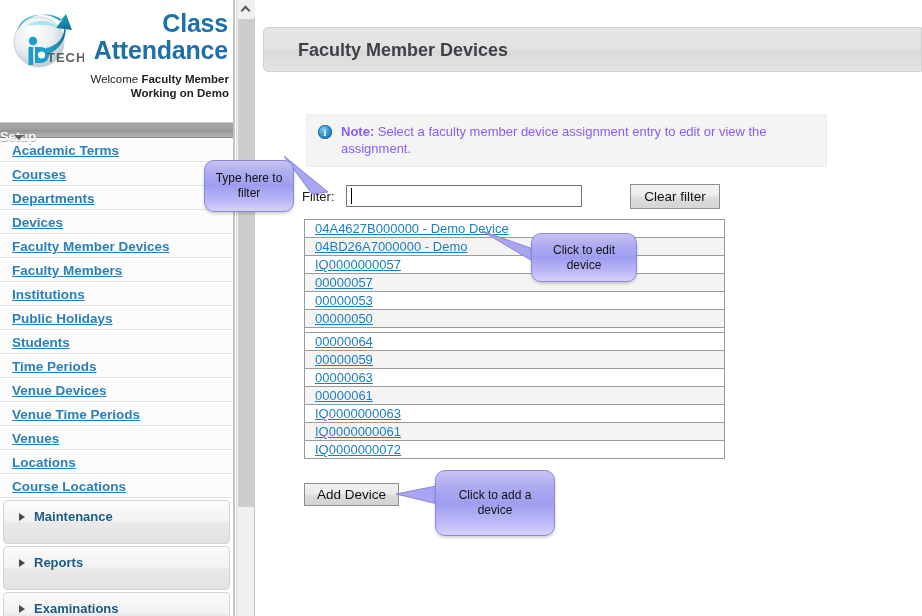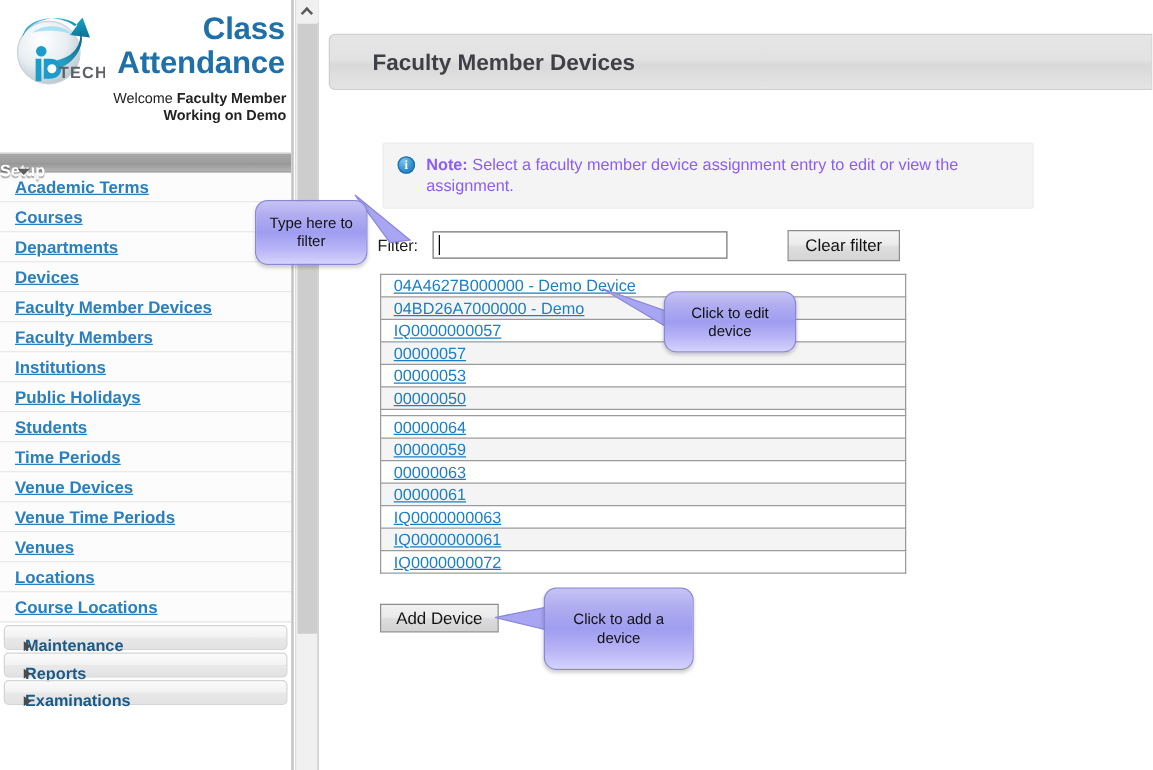--- a/index.html
+++ b/index.html
@@ -80,30 +80,30 @@
     position: absolute;
     left: 14px; top: 12px;
     width: 0; height: 0;
     border-left: 5px solid transparent;
     border-right: 5px solid transparent;
     border-top: 5px solid #5e5e5e;
   }
 
   .acc-collapsed {
     position: relative;
-    height: 20px;
+    height: 44px;
     margin: 2px 3px;
     background: linear-gradient(to bottom, #fbfbfb 0%, #f2f2f2 48%, #e9e9e9 52%, #e2e2e2 100%);
     border: 1px solid #d4d4d4;
     border-radius: 4px;
     color: #1a5a88;
     font-size: 13px;
     font-weight: bold;
     line-height: 32px;
-    padding-left: 16px;
+    padding-left: 30px;
     cursor: pointer;
   }
   .acc-collapsed .tri-right {
     position: absolute;
     left: 15px; top: 12px;
     width: 0; height: 0;
     border-top: 4.5px solid transparent;
     border-bottom: 4.5px solid transparent;
     border-left: 6px solid #4b4b4b;
   }

